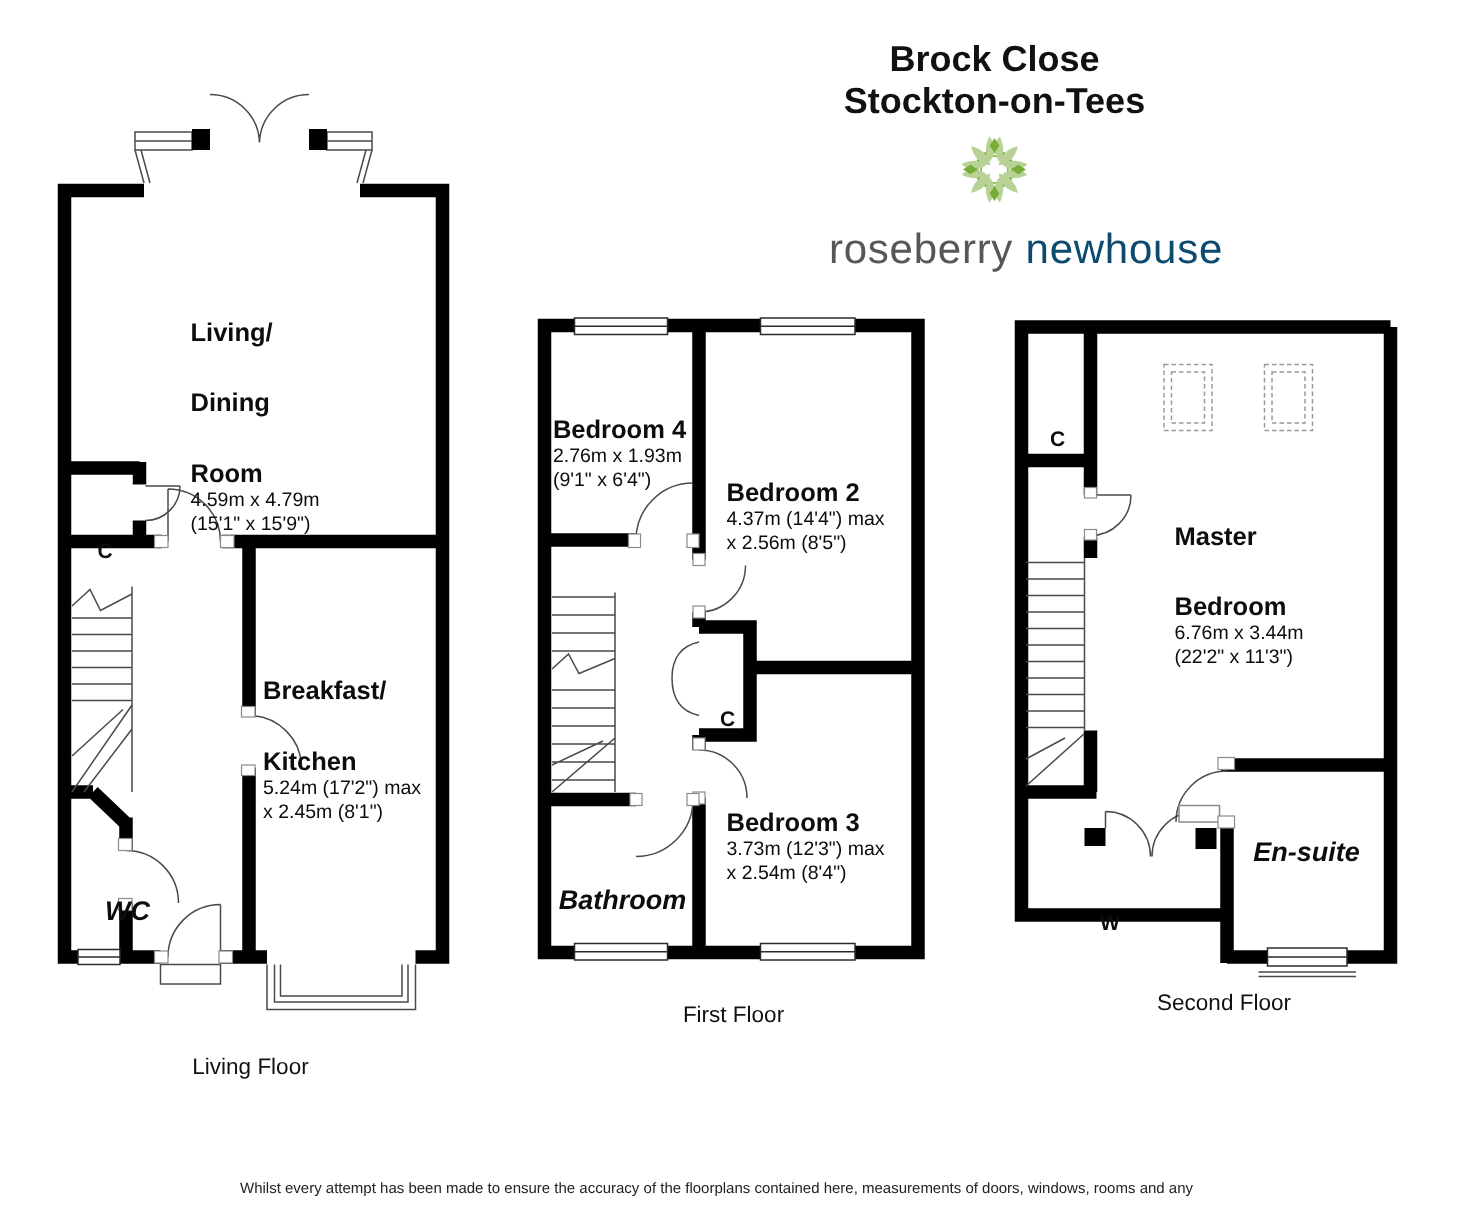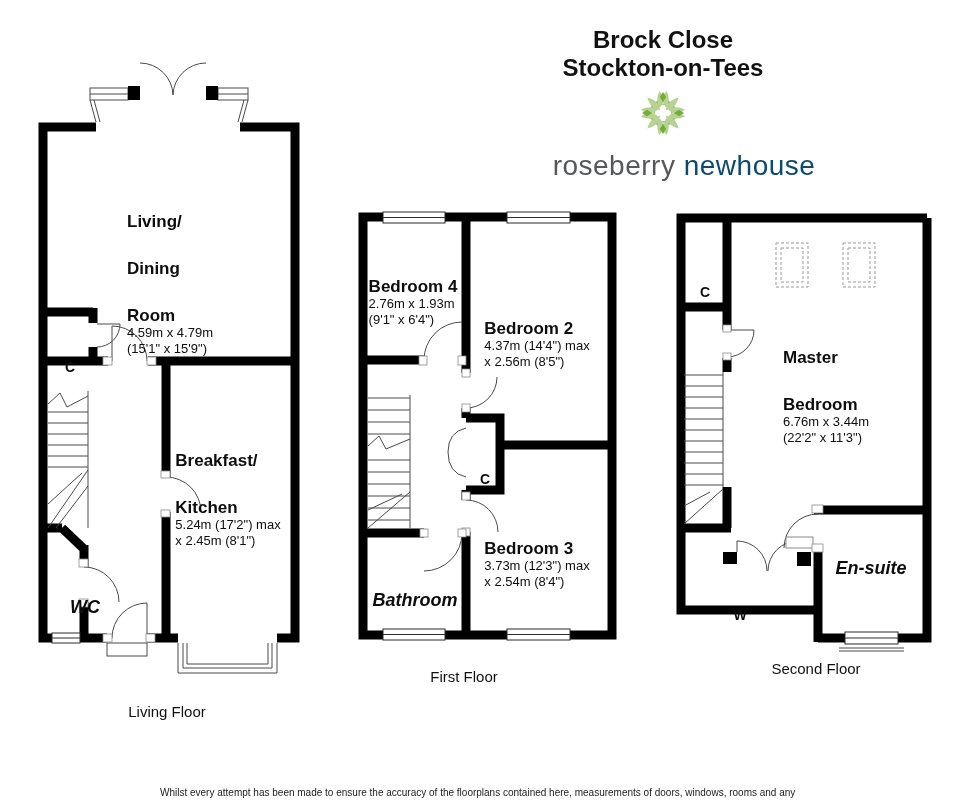--- a/index.html
+++ b/index.html
@@ -237,18 +237,18 @@
   <div class="rn">En-suite</div>
 </div>
 <div class="abs cx room-label sm" style="left:705px;top:257px">
   <div class="rn">C</div>
 </div>
 <div class="abs cx room-label sm" style="left:740px;top:580px">
   <div class="rn">W</div>
 </div>
 
 <div class="abs cx floor-label" style="left:167px;top:703px">Living Floor</div>
-<div class="abs cx floor-label" style="left:464px;top:668px">First Floor</div>
+<div class="abs cx floor-label" style="left:489px;top:668px">First Floor</div>
 <div class="abs cx floor-label" style="left:816px;top:660px">Second Floor</div>
 
 <div class="abs cx disclaimer">
   <div>Whilst every attempt has been made to ensure the accuracy of the floorplans contained here, measurements of doors, windows, rooms and any</div>
 </div>
 
 </body></html>

